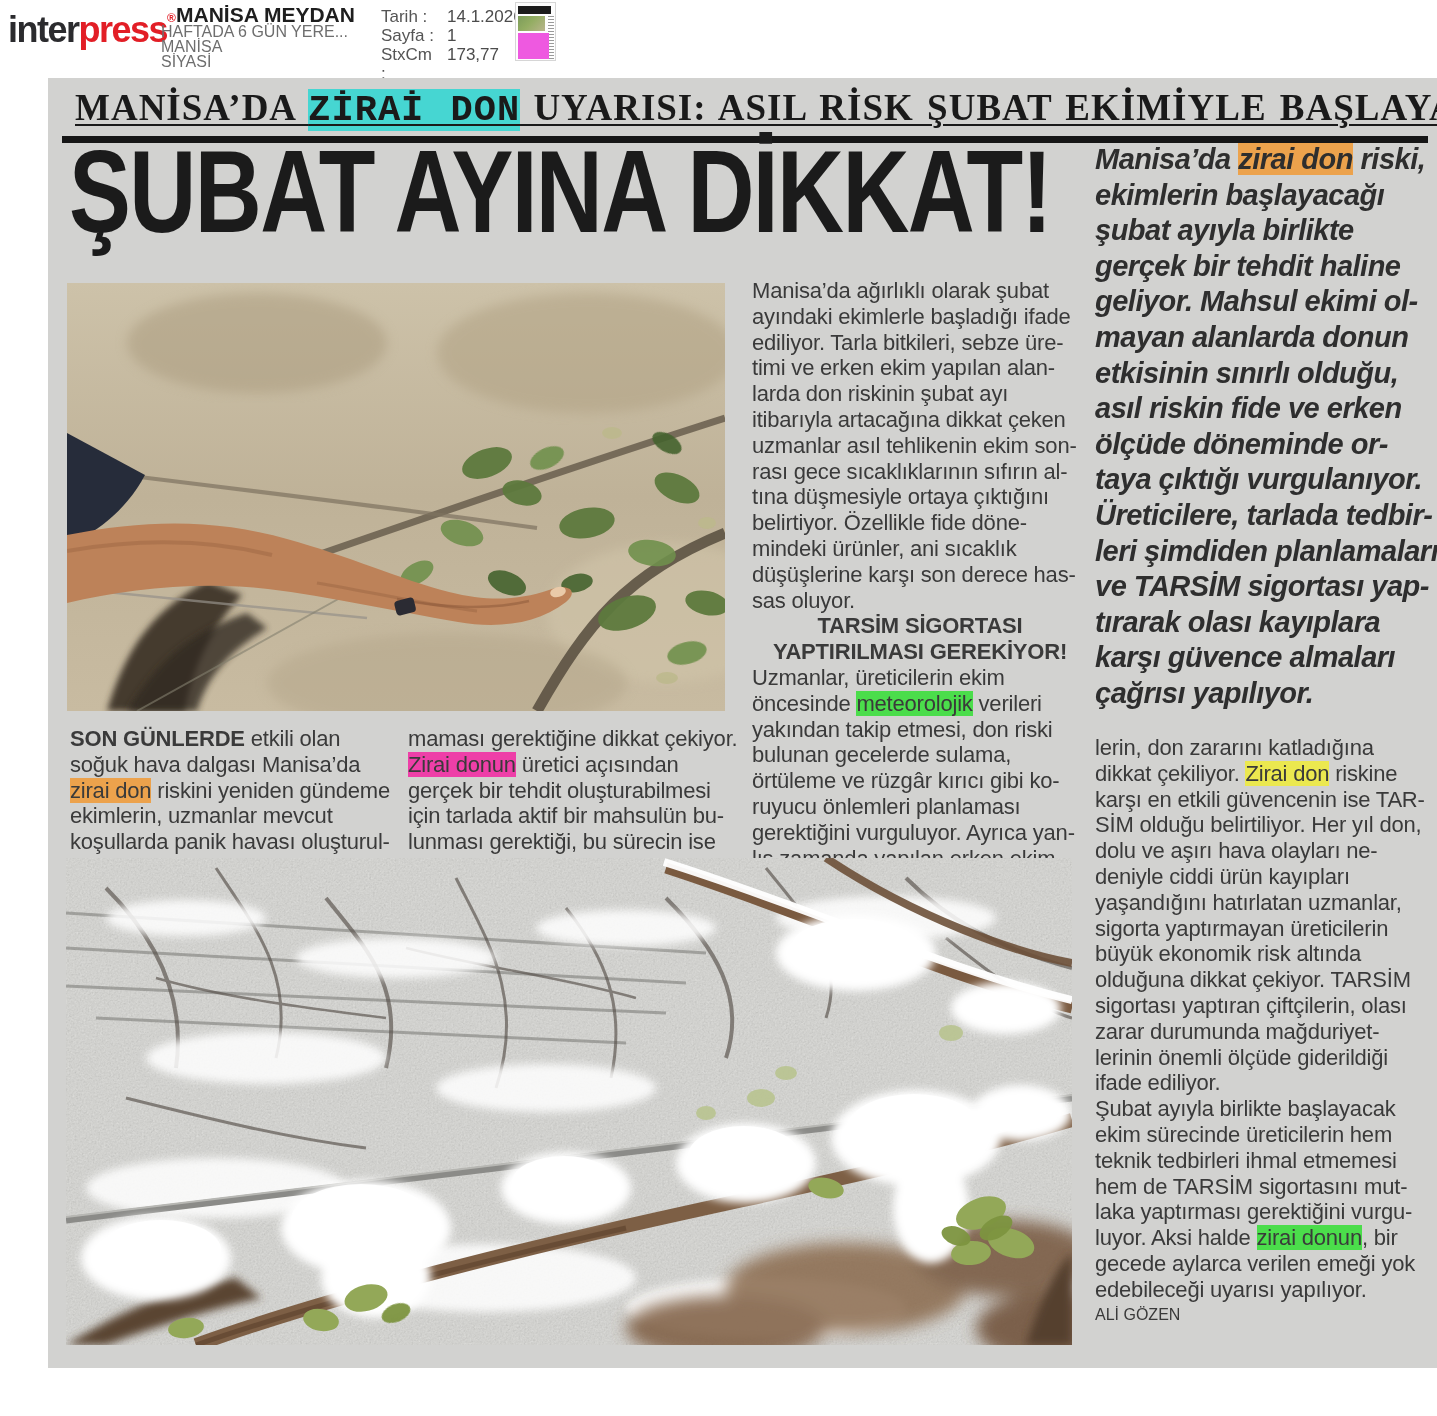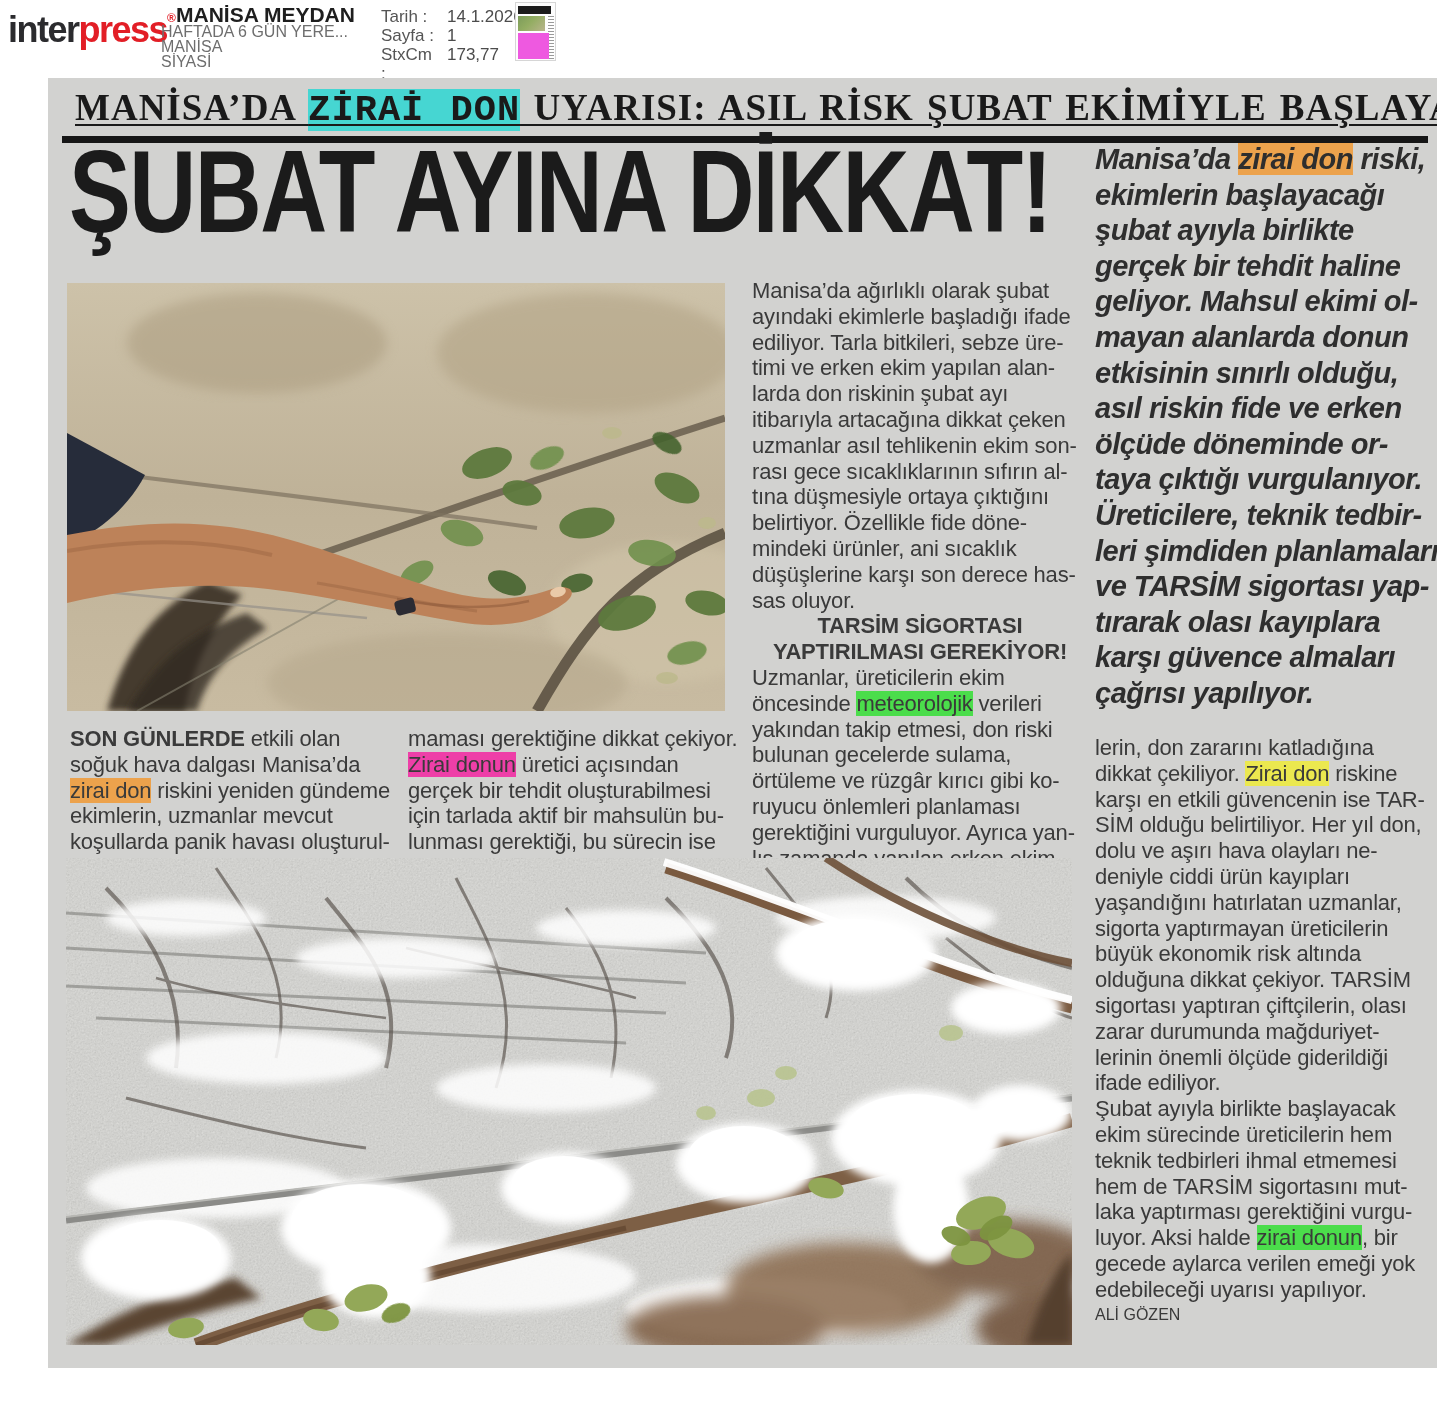--- a/index.html
+++ b/index.html
@@ -203,21 +203,21 @@
       <div data-name="text-line"><span data-name="text-segment">Manisa’da </span><span class="hl-orange" data-name="text-segment">zirai don</span><span data-name="text-segment"> riski,</span></div>
       <div data-name="text-line"><span data-name="text-segment">ekimlerin başlayacağı</span></div>
       <div data-name="text-line"><span data-name="text-segment">şubat ayıyla birlikte</span></div>
       <div data-name="text-line"><span data-name="text-segment">gerçek bir tehdit haline</span></div>
       <div data-name="text-line"><span data-name="text-segment">geliyor. Mahsul ekimi ol-</span></div>
       <div data-name="text-line"><span data-name="text-segment">mayan alanlarda donun</span></div>
       <div data-name="text-line"><span data-name="text-segment">etkisinin sınırlı olduğu,</span></div>
       <div data-name="text-line"><span data-name="text-segment">asıl riskin fide ve erken</span></div>
       <div data-name="text-line"><span data-name="text-segment">ölçüde döneminde or-</span></div>
       <div data-name="text-line"><span data-name="text-segment">taya çıktığı vurgulanıyor.</span></div>
-      <div data-name="text-line"><span data-name="text-segment">Üreticilere, teknik tedbir-</span></div>
+      <div data-name="text-line"><span data-name="text-segment">Üreticilere, tarlada tedbir-</span></div>
       <div data-name="text-line"><span data-name="text-segment">leri şimdiden planlamaları</span></div>
       <div data-name="text-line"><span data-name="text-segment">ve TARSİM sigortası yap-</span></div>
       <div data-name="text-line"><span data-name="text-segment">tırarak olası kayıplara</span></div>
       <div data-name="text-line"><span data-name="text-segment">karşı güvence almaları</span></div>
       <div data-name="text-line"><span data-name="text-segment">çağrısı yapılıyor.</span></div>
     </div>
 
   <div class="tcol cap-left" data-name="caption-column-left">
       <div data-name="text-line"><span class="b" data-name="text-segment">SON GÜNLERDE</span><span data-name="text-segment"> etkili olan</span></div>
       <div data-name="text-line"><span data-name="text-segment">soğuk hava dalgası Manisa’da</span></div>

